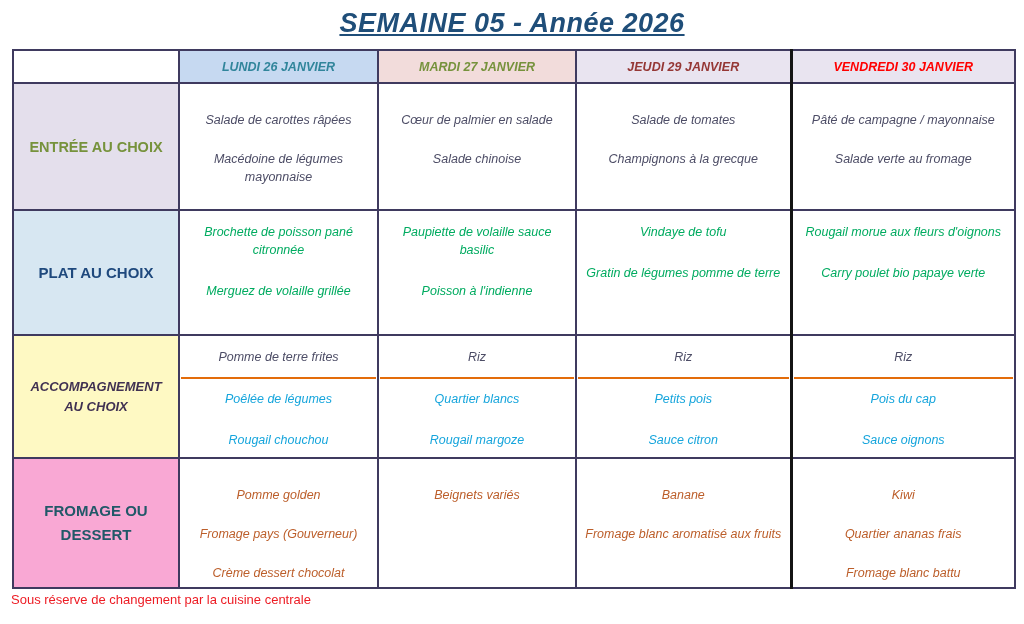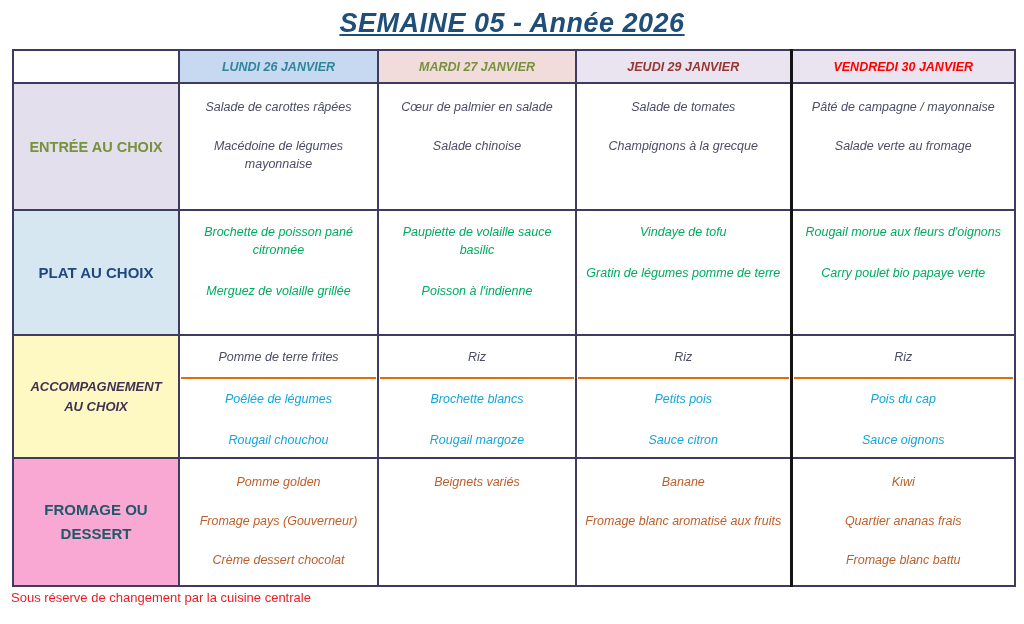--- a/index.html
+++ b/index.html
@@ -55,21 +55,21 @@
   }
   .label-entree{background:#e4dfec;color:#76923c;font-size:14.5px;}
   .label-plat{background:#d7e7f2;color:#1f497d;font-size:15px;}
   .label-accomp{background:#fef9c3;color:#403152;font-size:13px;font-style:italic;line-height:1.5;}
   .label-dessert{background:#f9a8d4;color:#215868;font-size:15px;line-height:1.6;}
 
   
   .menu-cell{vertical-align:top !important;}
   .cell-inner{
     display:flex;flex-direction:column;align-items:center;
-    padding:13px 5px 4px 5px;gap:21px;
+    padding:26px 5px 4px 5px;gap:21px;
   }
   .row-plat .cell-inner{padding-top:11px;gap:23px;}
   .dish{
     font-size:12.5px;
     font-style:italic;
     line-height:1.45;
   }
   .entree-dish,.feculent-dish{color:#4d4d66;}
   .plat-dish{color:#00ab60;}
   .legume-dish{color:#16a5dc;}
@@ -188,21 +188,21 @@
         <div class="legume-band">
           <div class="dish legume-dish">Poêlée de légumes</div>
           <div class="dish legume-dish">Rougail chouchou</div>
         </div>
       </td>
       <td class="accomp-cell">
         <div class="feculent-band">
           <div class="dish feculent-dish">Riz</div>
         </div>
         <div class="legume-band">
-          <div class="dish legume-dish">Brochette blancs</div>
+          <div class="dish legume-dish">Quartier blancs</div>
           <div class="dish legume-dish">Rougail margoze</div>
         </div>
       </td>
       <td class="accomp-cell">
         <div class="feculent-band">
           <div class="dish feculent-dish">Riz</div>
         </div>
         <div class="legume-band">
           <div class="dish legume-dish">Petits pois</div>
           <div class="dish legume-dish">Sauce citron</div>

